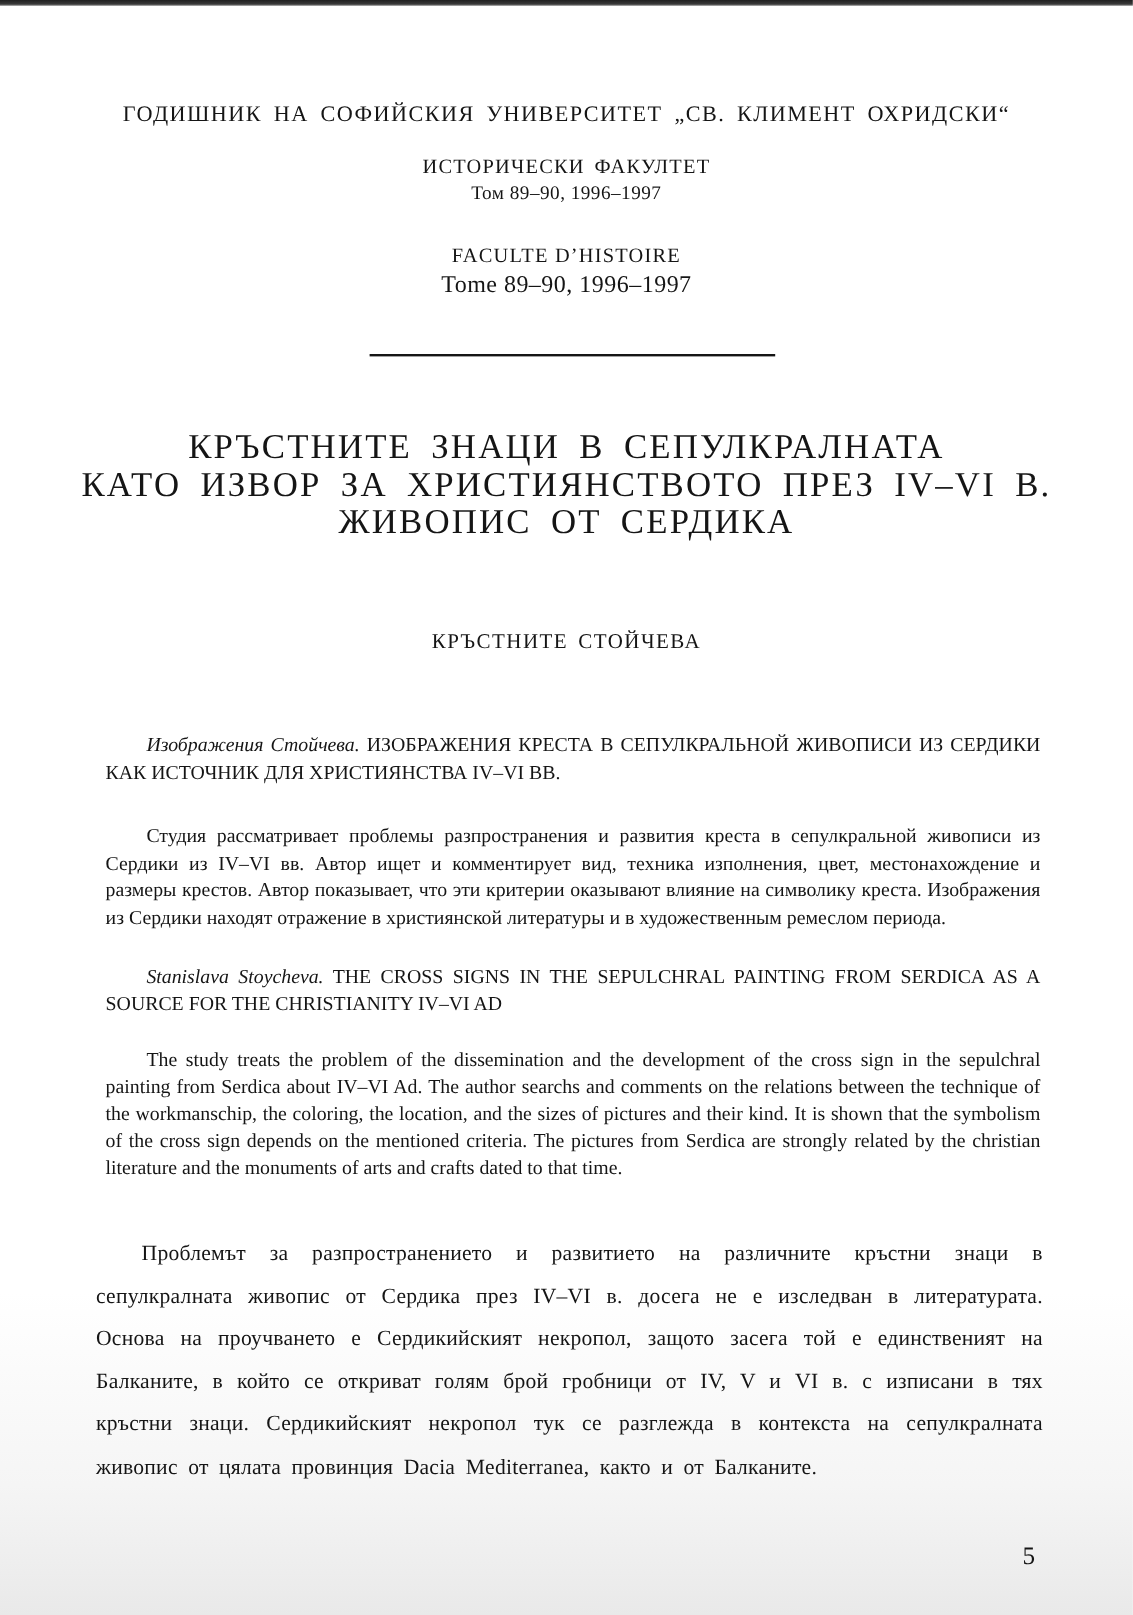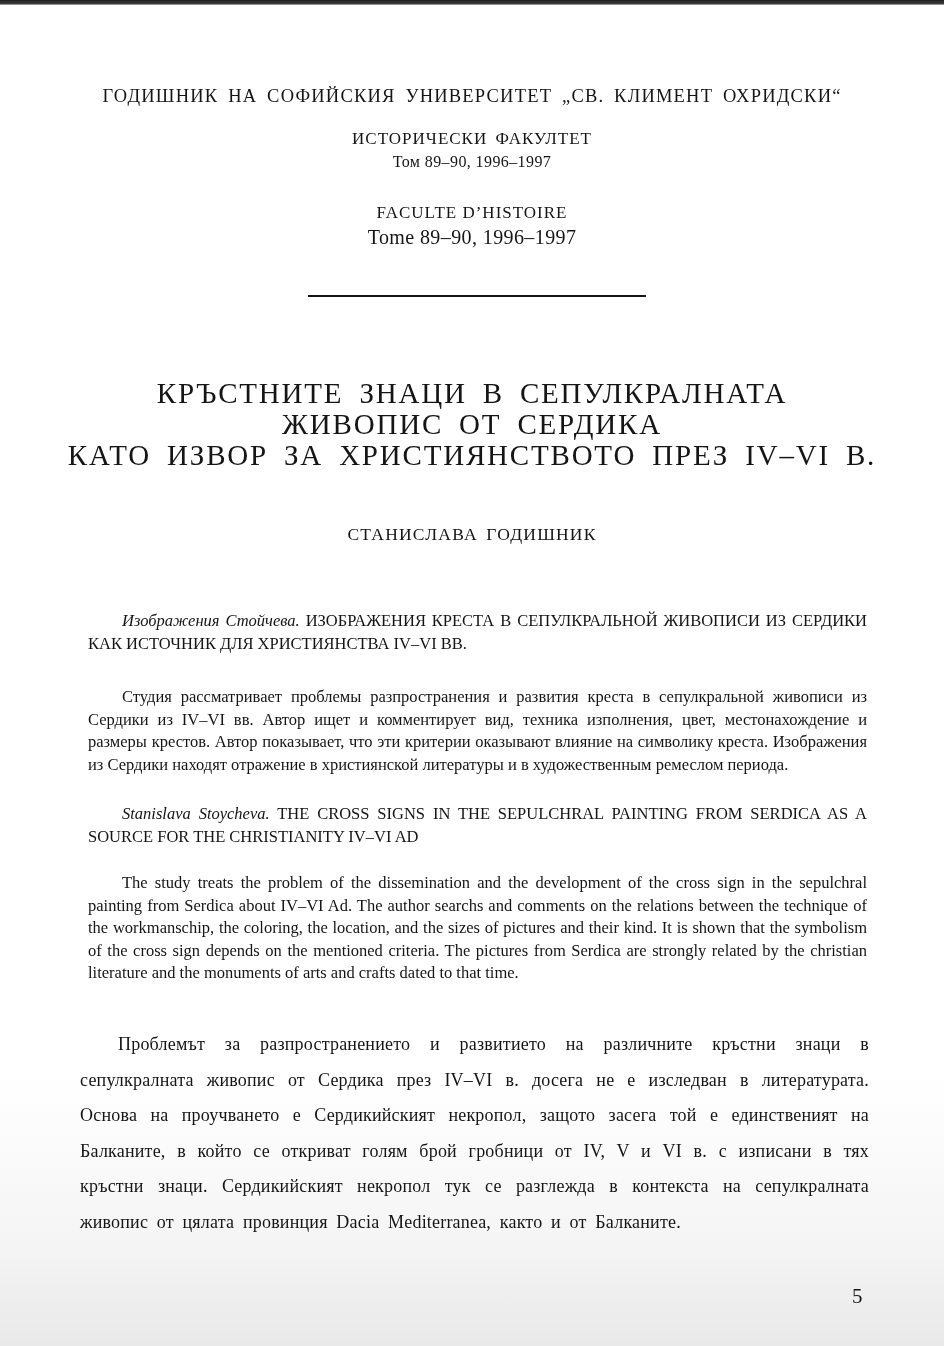--- a/index.html
+++ b/index.html
@@ -63,21 +63,21 @@
   .rule {
     position: absolute;
     top: 295px;
     left: 308px;
     width: 338px;
     height: 2px;
     background: #151515;
   }
   .title-block {
     position: absolute;
-    top: 378px; left: 0;
+    top: 358px; left: 0;
     width: 100%;
     text-align: center;
     font-size: 29px;
     line-height: 31px;
     letter-spacing: 1.8px;
     word-spacing: 7px;
   }
   .author-line {
     position: absolute;
     top: 524px; left: 0;
@@ -132,25 +132,25 @@
   <div class="hdr-bg-fac">ИСТОРИЧЕСКИ ФАКУЛТЕТ</div>
   <div class="hdr-bg-tome">Том 89–90, 1996–1997</div>
   <div class="hdr-fr-fac">FACULTE D’HISTOIRE</div>
   <div class="hdr-fr-tome">Tome 89–90, 1996–1997</div>
 </div>
 
 <div class="rule"></div>
 
 <div class="title-block">
   <div>КРЪСТНИТЕ ЗНАЦИ В СЕПУЛКРАЛНАТА</div>
+  <div>КАТО ИЗВОР ЗА ХРИСТИЯНСТВОТО ПРЕЗ IV–VI В.</div>
   <div>ЖИВОПИС ОТ СЕРДИКА</div>
-  <div>КАТО ИЗВОР ЗА ХРИСТИЯНСТВОТО ПРЕЗ IV–VI В.</div>
 </div>
 
-<div class="author-line">СТАНИСЛАВА ГОДИШНИК</div>
+<div class="author-line">КРЪСТНИТЕ СТОЙЧЕВА</div>
 
 <div class="abstract abstract-head-ru">
   <p>
     <span class="name-italic">Изображения Стойчева.</span><span> ИЗОБРАЖЕНИЯ КРЕСТА В СЕПУЛКРАЛЬНОЙ ЖИВОПИСИ ИЗ СЕРДИКИ КАК ИСТОЧНИК ДЛЯ ХРИСТИЯНСТВА IV–VI ВВ.</span>
   </p>
 </div>
 
 <div class="abstract abstract-body-ru">
   <p>Студия рассматривает проблемы разпространения и развития креста в сепулкральной живописи из Сердики из IV–VI вв. Автор ищет и комментирует вид, техника изполнения, цвет, местонахождение и размеры крестов. Автор показывает, что эти критерии оказывают влияние на символику креста. Изображения из Сердики находят отражение в християнской литературы и в художественным ремеслом периода.</p>
 </div>

